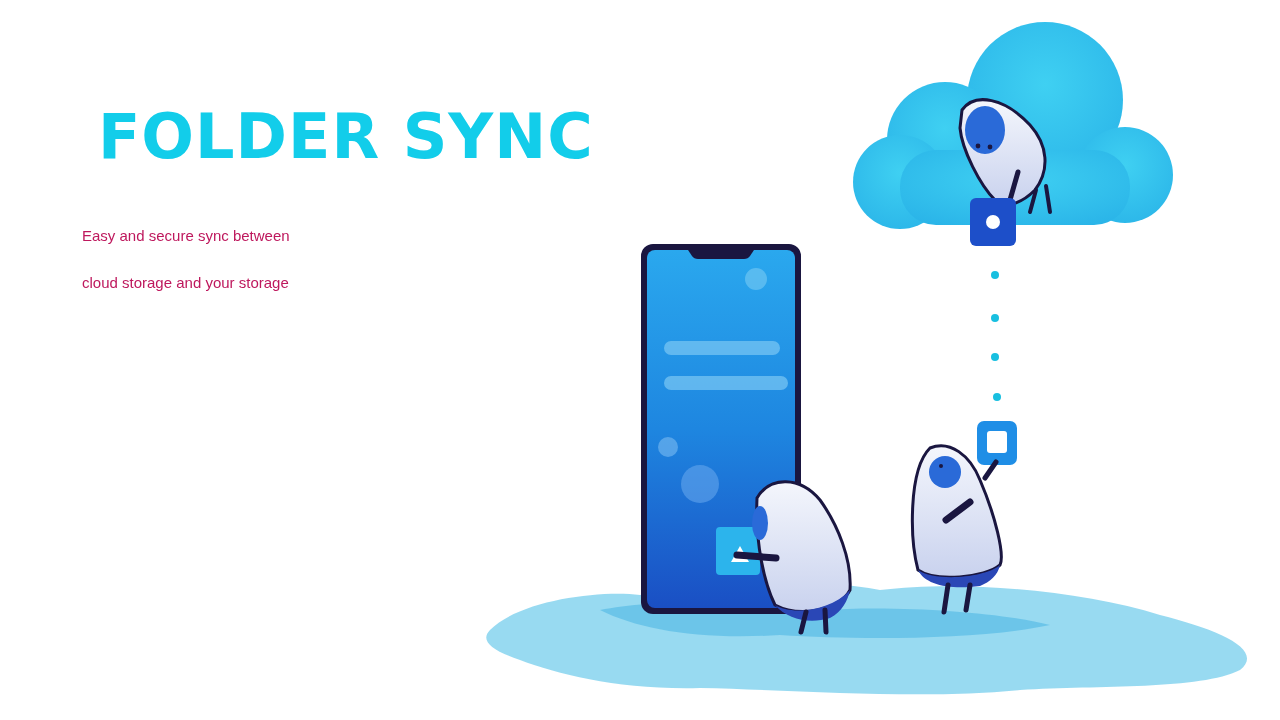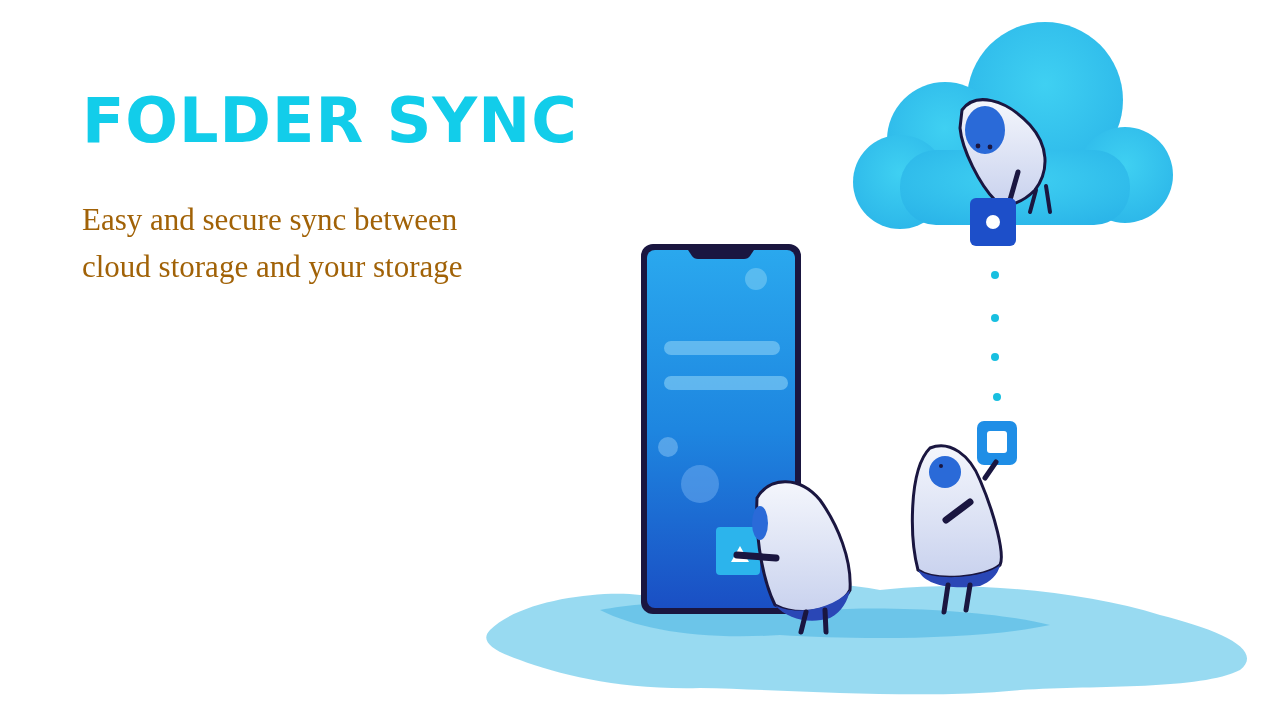--- a/index.html
+++ b/index.html
@@ -4,34 +4,34 @@
   <style>
     html, body { margin: 0; padding: 0; }
     body {
       width: 1280px; height: 720px; overflow: hidden;
       background: #ffffff;
       position: relative;
       font-family: "DejaVu Sans", sans-serif;
     }
     .hero-text { position: absolute; left: 82px; top: 82px; }
     .title {
-      margin: 0;
+      margin: 16px;
       font-family: "DejaVu Sans", sans-serif;
       font-weight: bold;
       font-size: 62px;
       letter-spacing: 1px;
       color: #12cdea;
       line-height: 78px;
     }
     .subtitle {
       margin-top: 36px;
-      font-family: Liberation Serif, serif;
-      font-size: 31px;
+      font-family: Liberation Sans, sans-serif;
+      font-size: 15px;
       line-height: 47px;
-      color: #a16207;
+      color: #be185d;
       width: 420px;
     }
     .illustration { position: absolute; left: 0; top: 0; width: 1280px; height: 720px; }
   </style>
 </head>
 <body>
 
 <div class="hero-text">
   <h1 class="title">FOLDER SYNC</h1>
   <div class="subtitle">

